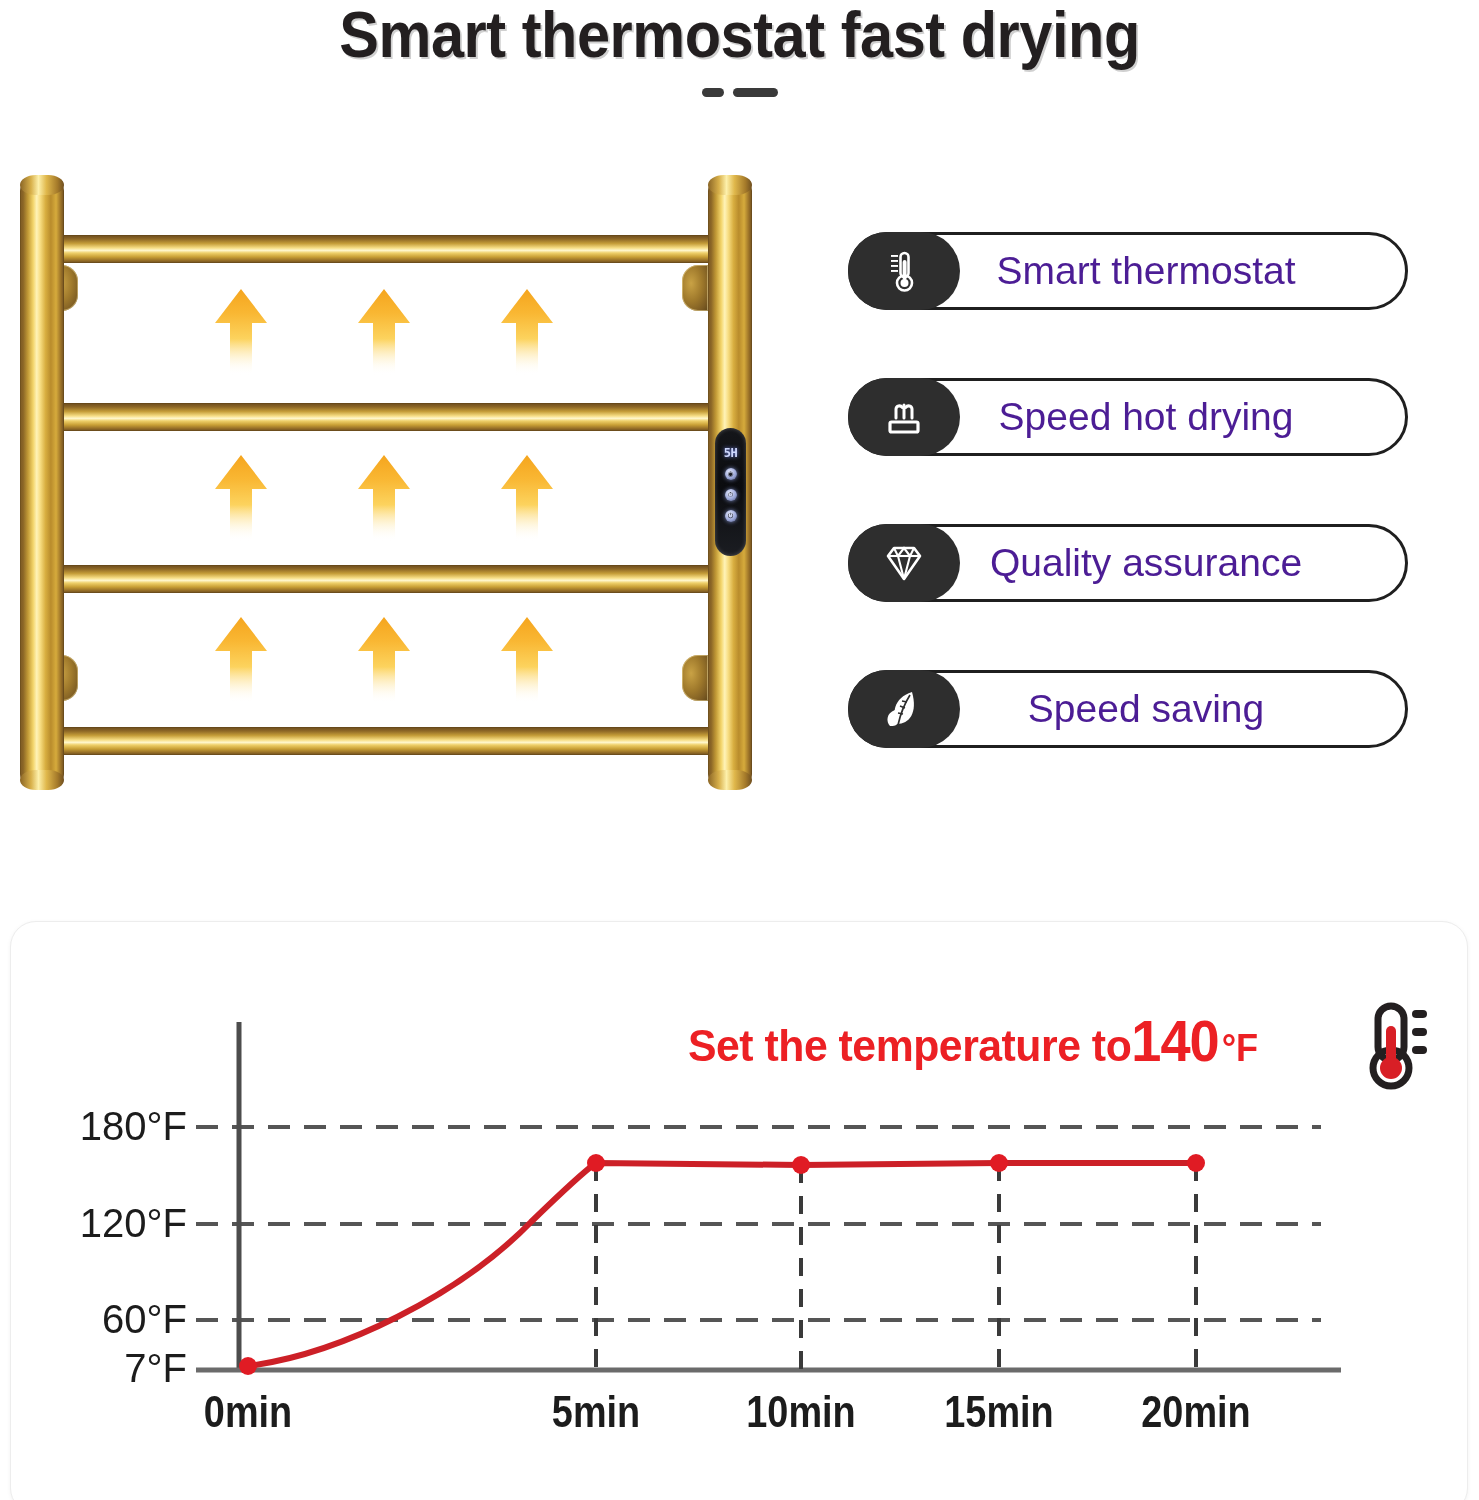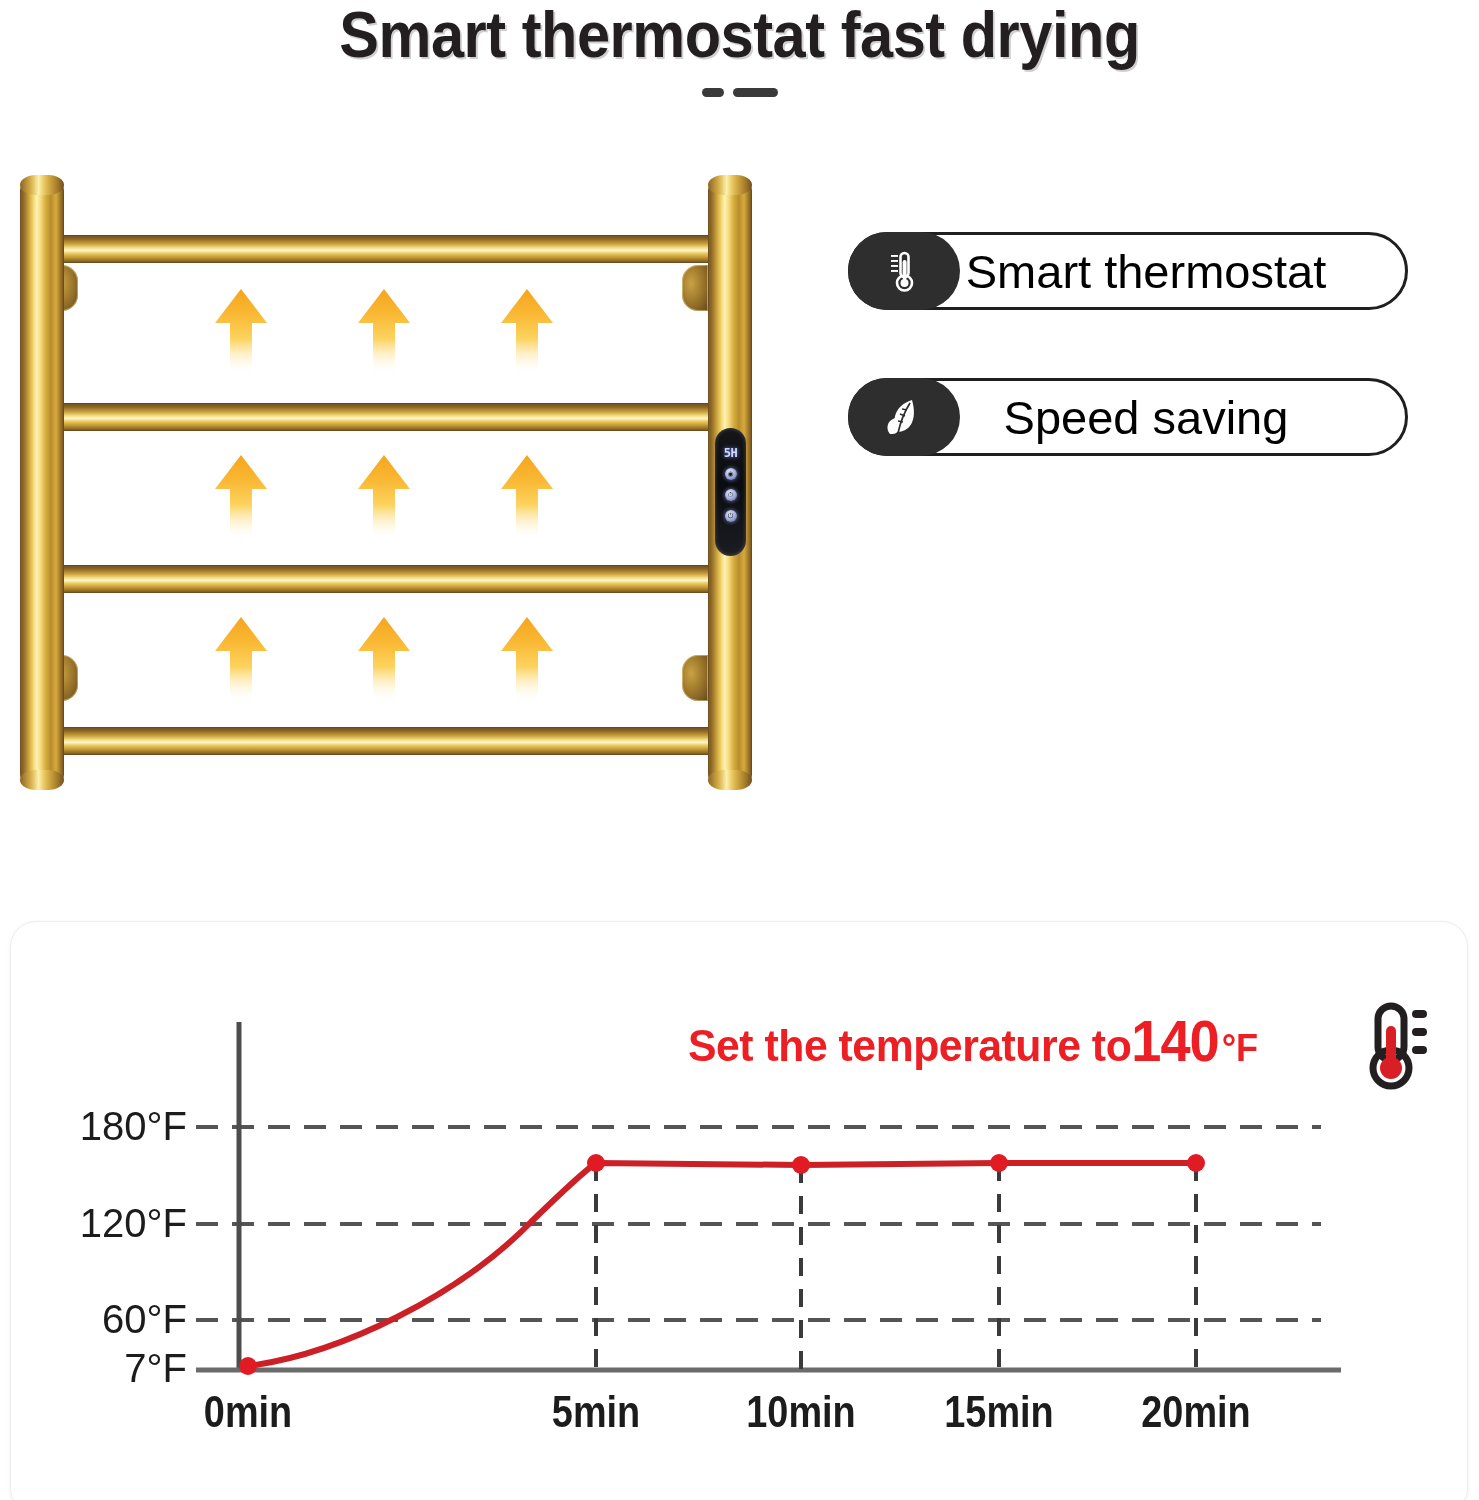--- a/index.html
+++ b/index.html
@@ -190,22 +190,22 @@
     display: flex;
     align-items: center;
     justify-content: center;
   }
   .pill-icon-cap svg { display: block; }
   .pill-label {
     width: 100%;
     text-align: center;
     padding-left: 36px;
     box-sizing: border-box;
-    font-size: 47px;
-    color: #000000;
+    font-size: 39px;
+    color: #4c1d95;
     font-family: "Liberation Sans", sans-serif;
     white-space: nowrap;
   }
 
   
   #chart-card {
     position: absolute;
     left: 10px;
     top: 897px;
     width: 1458px;
@@ -370,21 +370,44 @@
         <circle cx="20.5" cy="35" r="4" fill="#fff"></circle>
         <rect x="7" y="7" width="7" height="1.9" fill="#fff"></rect>
         <rect x="7" y="12" width="7" height="1.9" fill="#fff"></rect>
         <rect x="7" y="17" width="7" height="1.9" fill="#fff"></rect>
         <rect x="7" y="22" width="7" height="1.9" fill="#fff"></rect>
       </svg>
     </div>
     <div class="pill-label">Smart thermostat</div>
   </div>
 
-
+  <div class="pill">
+    <div class="pill-icon-cap">
+      <svg width="44" height="44" viewBox="0 0 44 44">
+        <rect x="8" y="27" width="28" height="10" rx="1.5" fill="none" stroke="#fff" stroke-width="3.2"></rect>
+        <path d="M14 23 V14 a3.4 3.4 0 0 1 6.2 -1.6" fill="none" stroke="#fff" stroke-width="3" stroke-linecap="round"></path>
+        <path d="M22 23 V10" fill="none" stroke="#fff" stroke-width="3" stroke-linecap="round"></path>
+        <path d="M30 23 V14 a3.4 3.4 0 0 0 -6.2 -1.6" fill="none" stroke="#fff" stroke-width="3" stroke-linecap="round"></path>
+      </svg>
+    </div>
+    <div class="pill-label">Speed hot drying</div>
+  </div>
+
+  <div class="pill">
+    <div class="pill-icon-cap">
+      <svg width="46" height="42" viewBox="0 0 46 42">
+        <path d="M7 14 L13 6 L33 6 L39 14 L23 37 Z" fill="none" stroke="#fff" stroke-width="2.6" stroke-linejoin="round"></path>
+        <path d="M7 14 H39" stroke="#fff" stroke-width="2.1"></path>
+        <path d="M13 6 L17 14 L23 37" stroke="#fff" stroke-width="2.1" fill="none"></path>
+        <path d="M33 6 L29 14 L23 37" stroke="#fff" stroke-width="2.1" fill="none"></path>
+        <path d="M17 14 L23 6 L29 14" stroke="#fff" stroke-width="2.1" fill="none"></path>
+      </svg>
+    </div>
+    <div class="pill-label">Quality assurance</div>
+  </div>
 
   <div class="pill">
     <div class="pill-icon-cap">
       <svg width="46" height="46" viewBox="0 0 46 46">
         <path d="M31 6 C12 12 11 28 16 38 C28 38 37 27 31 6 Z" fill="#fff"></path>
         <path d="M14 24 C5 27 5 36 9 40 C17 41 22 34 14 24 Z" fill="#fff"></path>
         <path d="M29 9 C22 20 19 30 17 39" stroke="#2e2e2e" stroke-width="1.7" fill="none"></path>
         <path d="M26 16 L21 15 M24 22 L19 20 M22 28 L17 27" stroke="#2e2e2e" stroke-width="1.4" fill="none"></path>
       </svg>
     </div>

